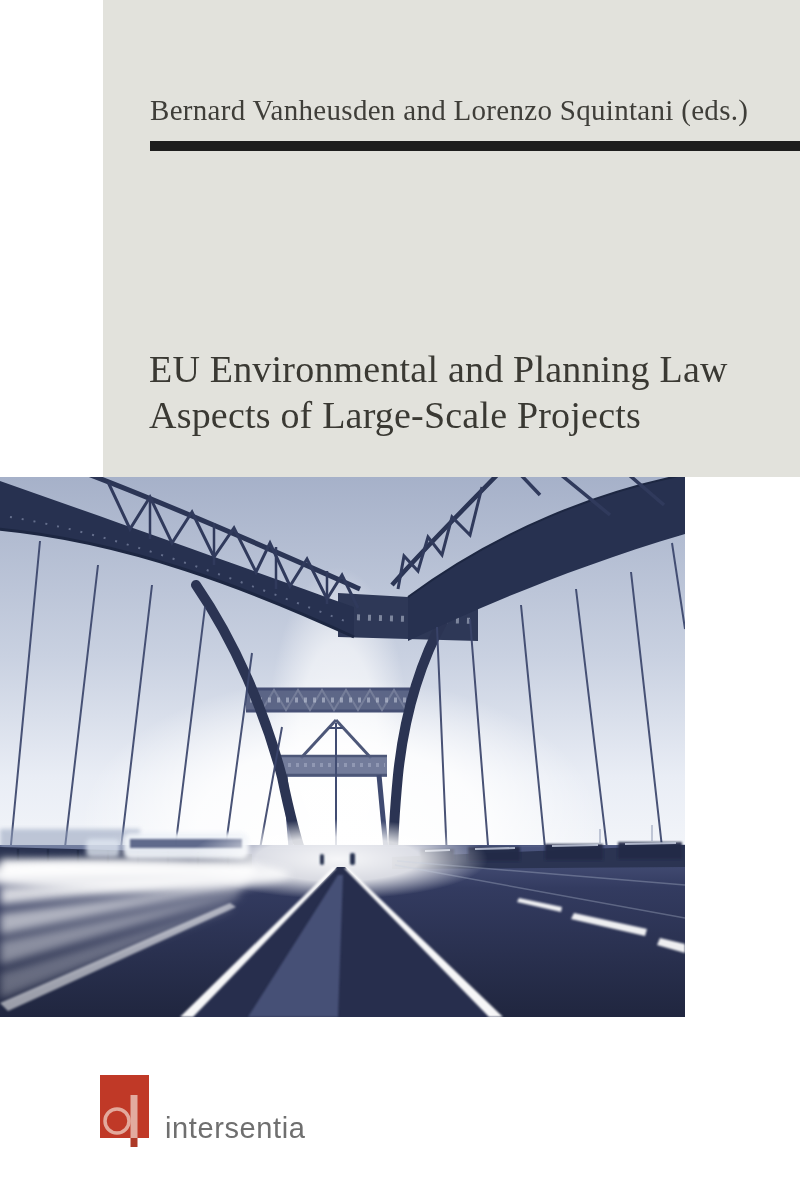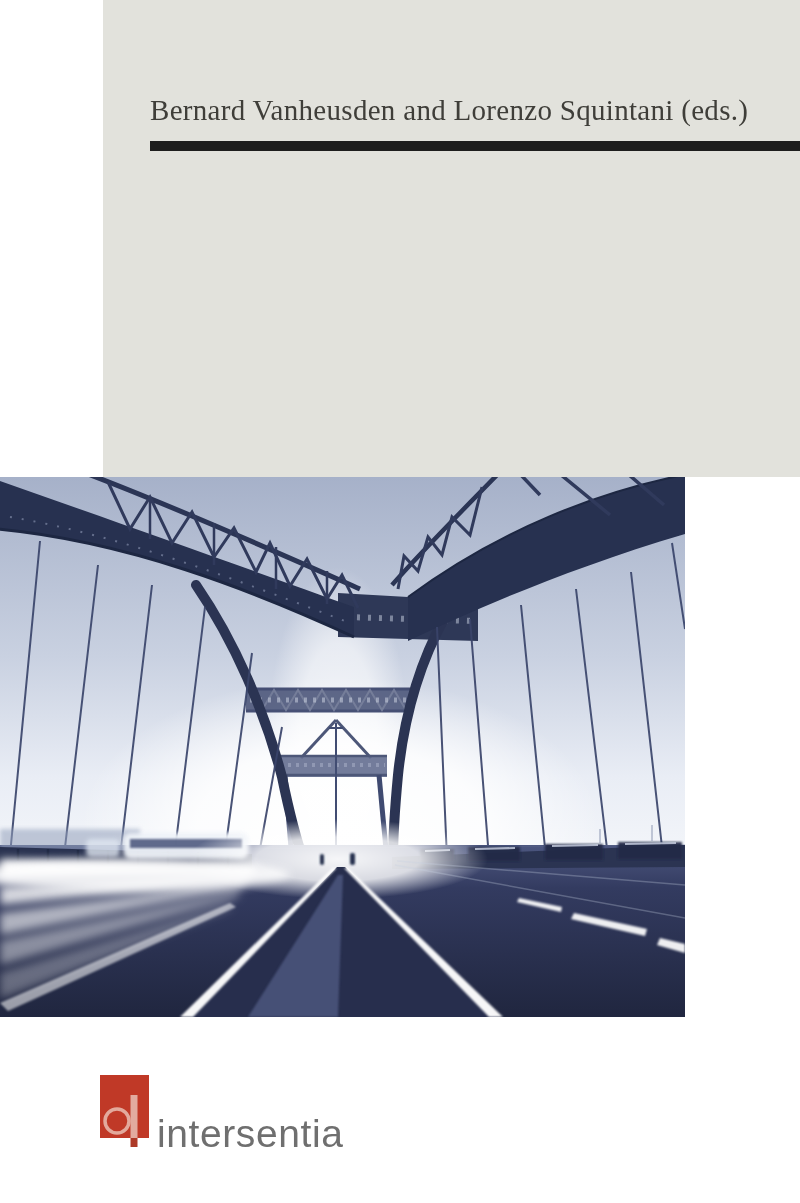--- a/index.html
+++ b/index.html
@@ -13,34 +13,36 @@
     letter-spacing:0.3px;white-space:nowrap;
   }
   .rule{position:absolute;left:150px;top:141px;width:650px;height:10px;background:#1d1d1d;}
   .title{
     position:absolute;left:149px;top:346px;font-size:38px;line-height:46px;
     color:#3a3933;letter-spacing:0.2px;white-space:nowrap;
   }
   .photo{position:absolute;left:0;top:477px;width:685px;height:540px;display:block;}
   .logo{position:absolute;left:100px;top:1075px;width:49px;height:74px;}
   .pubname{
-    position:absolute;left:157px;top:1112px;font-family:"Liberation Sans", sans-serif;
-    font-size:39px;color:#6f6f6f;letter-spacing:0.6px;
+    position:absolute;left:165px;top:1112px;font-family:"Liberation Sans", sans-serif;
+    font-size:29px;color:#6f6f6f;letter-spacing:0.6px;
   }
 </style>
 </head>
 <body>
 
 <div class="panel"></div>
 
 <div class="editors">Bernard Vanheusden and Lorenzo Squintani (eds.)</div>
 
 <div class="rule"></div>
 
 <div class="title">
+  <div>EU Environmental and Planning Law</div>
+  <div>Aspects of Large-Scale Projects</div>
 </div>
 
 <svg class="photo" viewBox="0 0 685 540" preserveAspectRatio="none">
   <defs>
     <linearGradient id="sky" x1="0" y1="0" x2="0" y2="1">
       <stop offset="0" stop-color="#a6b1c9"></stop>
       <stop offset="0.45" stop-color="#c9d1e1"></stop>
       <stop offset="0.75" stop-color="#e9edf5"></stop>
       <stop offset="1" stop-color="#f6f8fb"></stop>
     </linearGradient>

